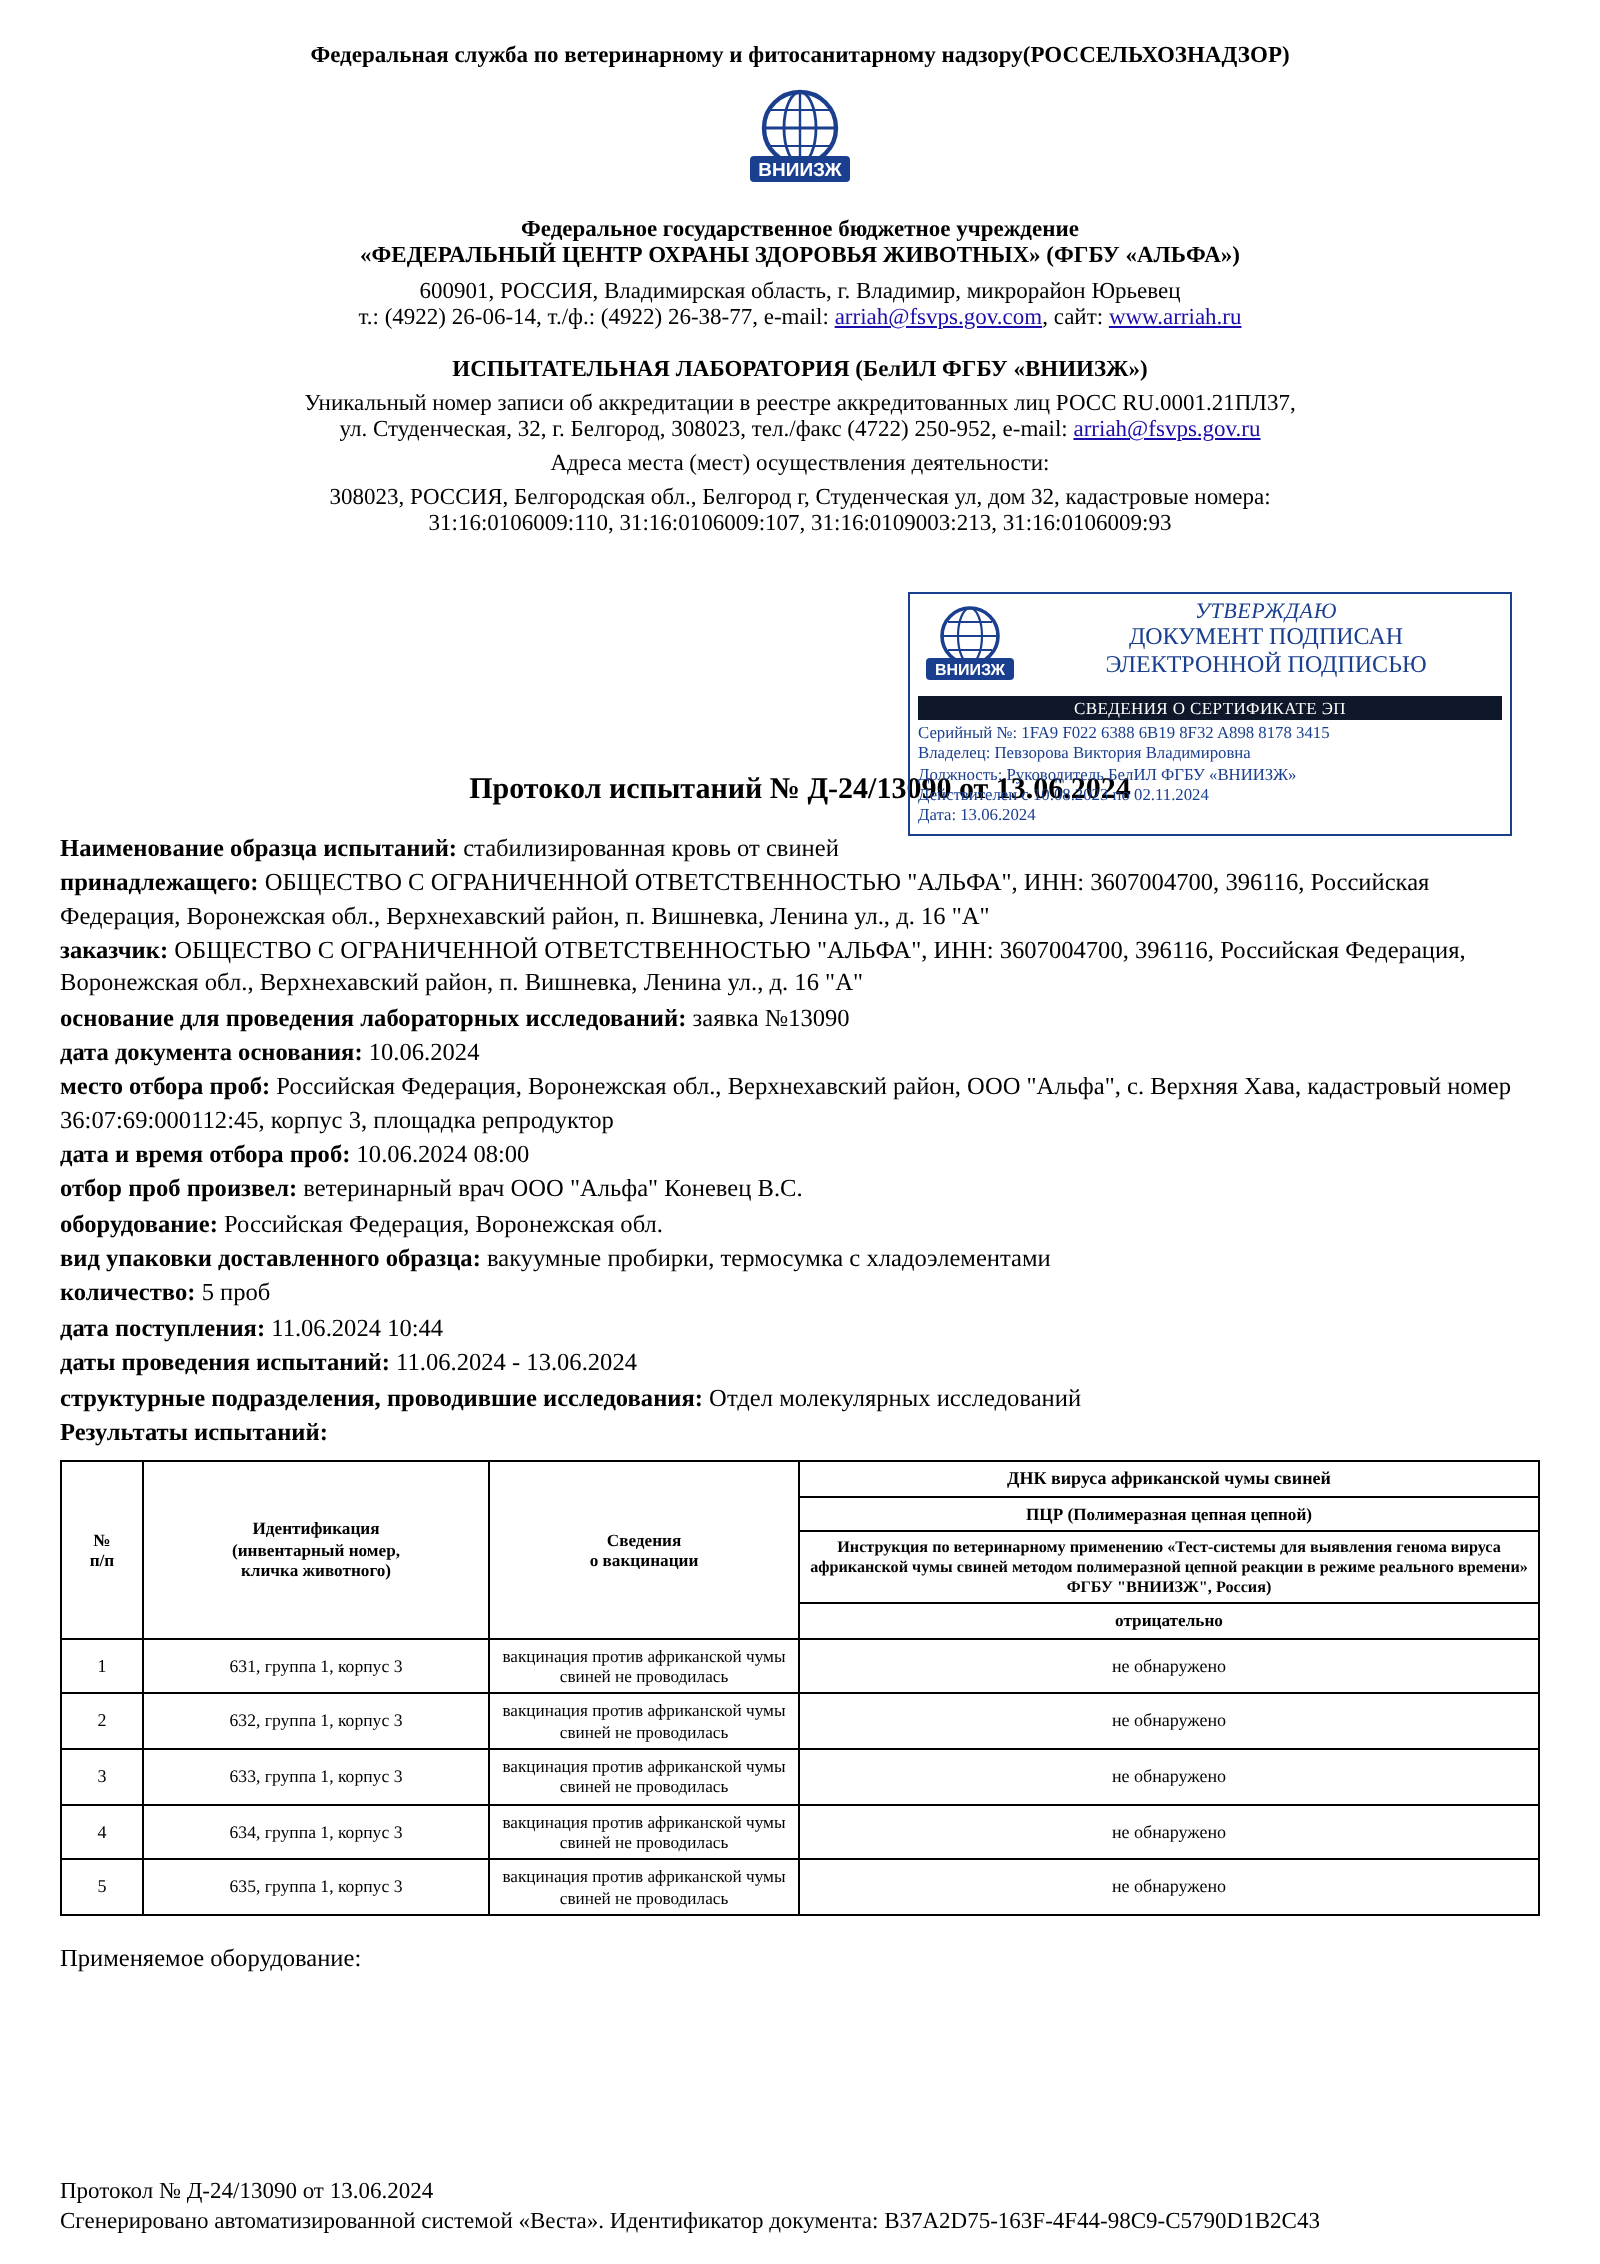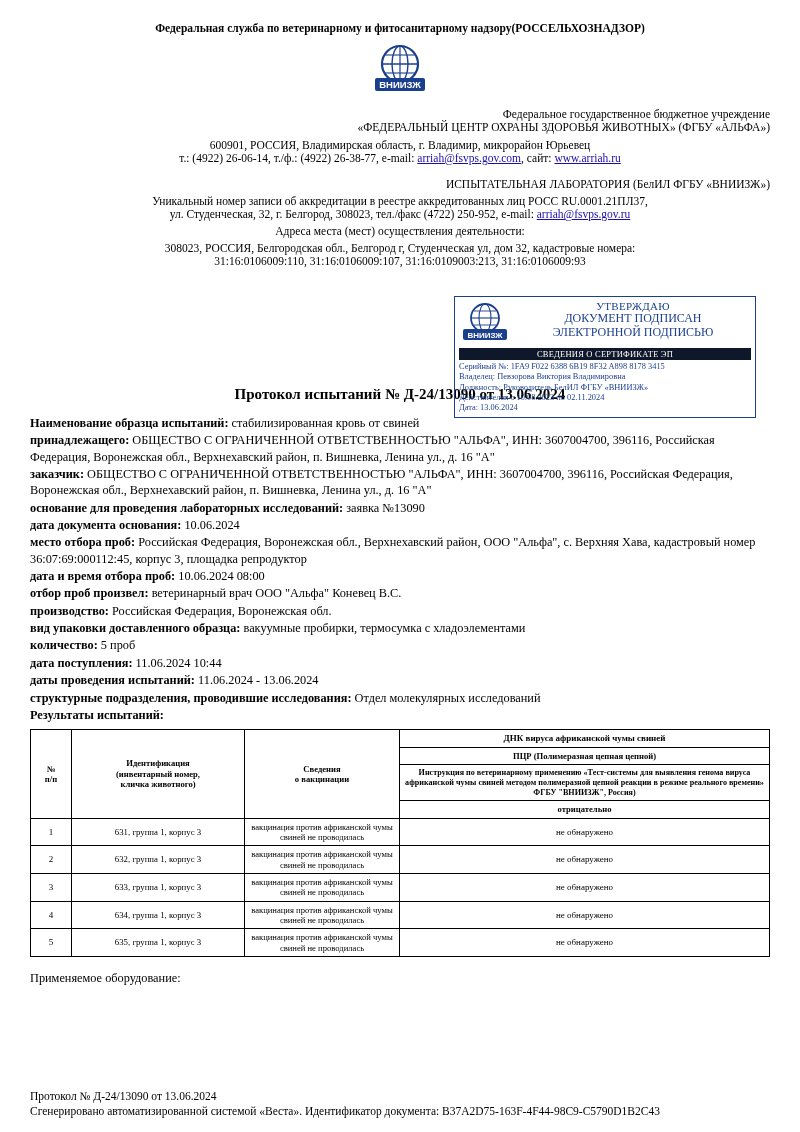--- a/index.html
+++ b/index.html
@@ -38,21 +38,21 @@
     width: 62px;
     height: 62px;
     position: relative;
   }
   .logo svg { display: block; }
   .line {
     text-align: center;
     margin: 1px 0;
     font-size: 11.5px;
   }
-  .line.b { font-weight: normal; text-align: right; }
+  .line.b { font-weight: bold; }
   a.link {
     color: #1a0dab;
     text-decoration: underline;
   }
   .gap-m { height: 12px; }
 
   
   .stamp {
     position: absolute;
     right: 44px;
@@ -73,21 +73,21 @@
   .stamp-logo {
     width: 52px;
     height: 46px;
     flex: 0 0 52px;
   }
   .stamp-titles {
     flex: 1;
     text-align: center;
     line-height: 1.12;
   }
-  .stamp-titles div:nth-child(1) { font-size: 11px; letter-spacing: .3px; }
+  .stamp-titles div:nth-child(1) { font-size: 11px; letter-spacing: .3px; font-style: italic; }
   .stamp-titles div:nth-child(2) { font-size: 12px; }
   .stamp-titles div:nth-child(3) { font-size: 12px; }
   .stamp-bar {
     background: #0f172a;
     color: #ffffff;
     text-align: center;
     font-size: 8.5px;
     padding: 1px 0;
     margin: 2px 0 2px 0;
     letter-spacing: .2px;
@@ -235,21 +235,21 @@
 
   <div class="fields">
     <p><span class="lbl">Наименование образца испытаний:</span><span> стабилизированная кровь от свиней</span></p>
     <p><span class="lbl">принадлежащего:</span><span> ОБЩЕСТВО С ОГРАНИЧЕННОЙ ОТВЕТСТВЕННОСТЬЮ "АЛЬФА", ИНН: 3607004700, 396116, Российская Федерация, Воронежская обл., Верхнехавский район, п. Вишневка, Ленина ул., д. 16 "А"</span></p>
     <p><span class="lbl">заказчик:</span><span> ОБЩЕСТВО С ОГРАНИЧЕННОЙ ОТВЕТСТВЕННОСТЬЮ "АЛЬФА", ИНН: 3607004700, 396116, Российская Федерация, Воронежская обл., Верхнехавский район, п. Вишневка, Ленина ул., д. 16 "А"</span></p>
     <p><span class="lbl">основание для проведения лабораторных исследований:</span><span> заявка №13090</span></p>
     <p><span class="lbl">дата документа основания:</span><span> 10.06.2024</span></p>
     <p><span class="lbl">место отбора проб:</span><span> Российская Федерация, Воронежская обл., Верхнехавский район, ООО "Альфа", с. Верхняя Хава, кадастровый номер 36:07:69:000112:45, корпус 3, площадка репродуктор</span></p>
     <p><span class="lbl">дата и время отбора проб:</span><span> 10.06.2024 08:00</span></p>
     <p><span class="lbl">отбор проб произвел:</span><span> ветеринарный врач ООО "Альфа" Коневец В.С.</span></p>
-    <p><span class="lbl">производство:</span><span> Российская Федерация, Воронежская обл.</span></p>
+    <p><span class="lbl">оборудование:</span><span> Российская Федерация, Воронежская обл.</span></p>
     <p><span class="lbl">вид упаковки доставленного образца:</span><span> вакуумные пробирки, термосумка с хладоэлементами</span></p>
     <p><span class="lbl">количество:</span><span> 5 проб</span></p>
     <p><span class="lbl">дата поступления:</span><span> 11.06.2024 10:44</span></p>
     <p><span class="lbl">даты проведения испытаний:</span><span> 11.06.2024 - 13.06.2024</span></p>
     <p><span class="lbl">структурные подразделения, проводившие исследования:</span><span> Отдел молекулярных исследований</span></p>
     <p><span class="lbl">Результаты испытаний:</span></p>
   </div>
 
   <table class="results">
     <thead>

